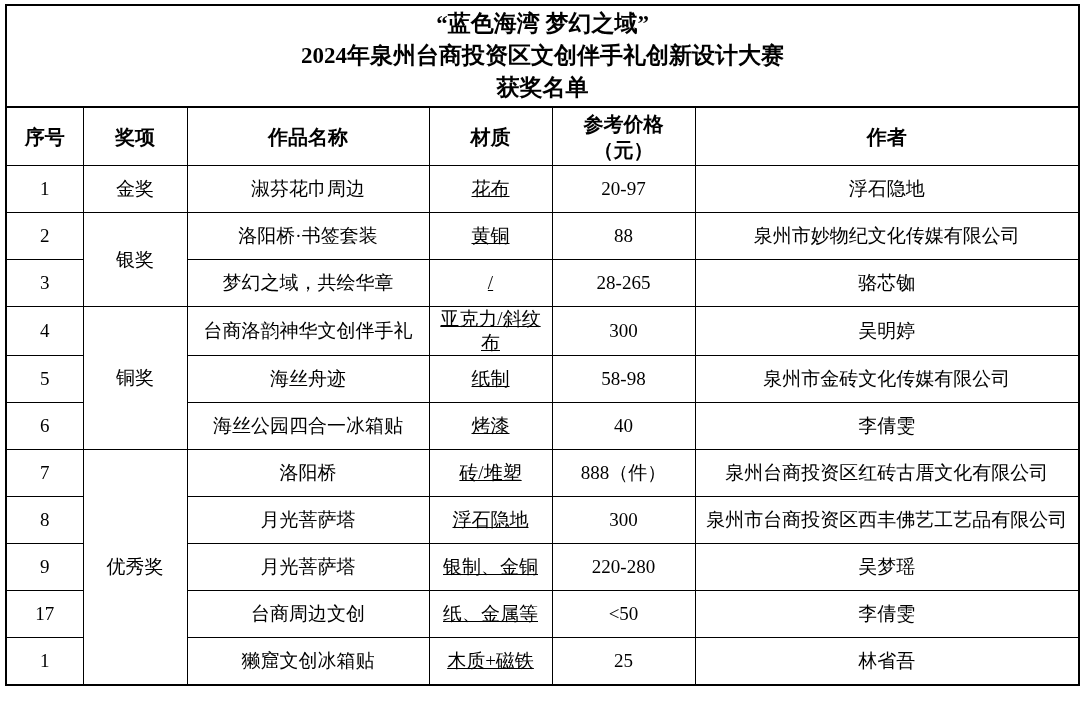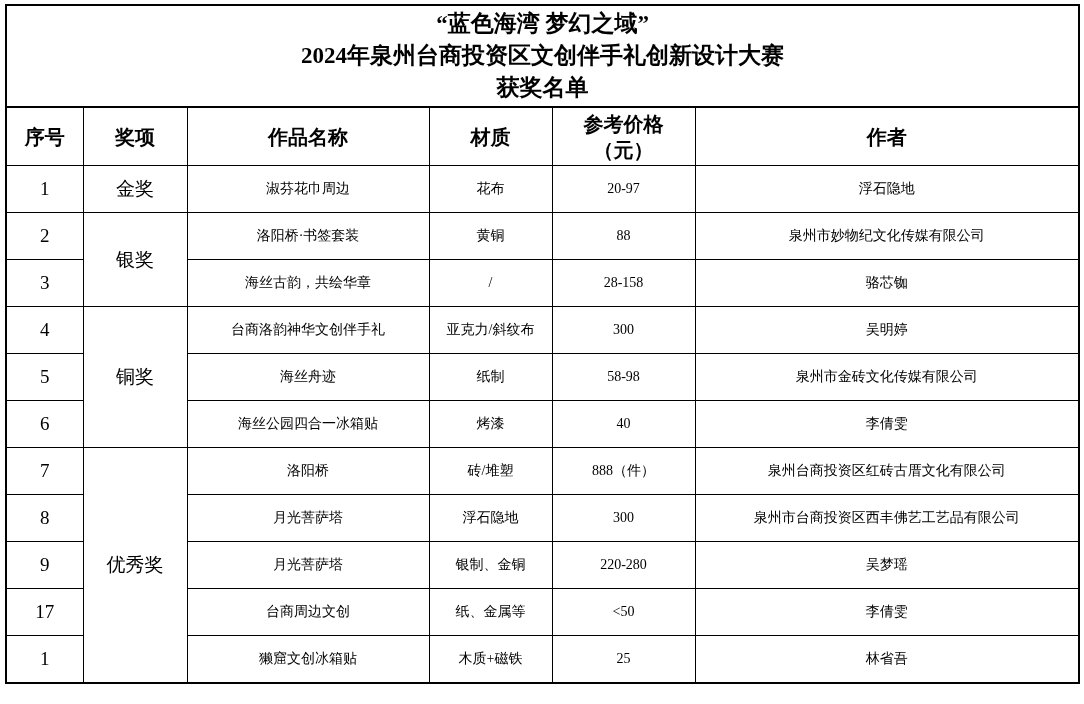--- a/index.html
+++ b/index.html
@@ -45,26 +45,26 @@
   .title-cell div { white-space: nowrap; }
   .header-row th {
     height: 57px;
     font-weight: bold;
     font-size: 20px;
     line-height: 26px;
     white-space: pre-line;
   }
   tbody tr { height: 47px; }
   tbody td {
-    font-size: 14px;
+    font-size: 19px;
     line-height: 24px;
   }
   td.num { font-size: 19px; }
   td.award { font-size: 19px; text-align: center; }
-  td.material { line-height: 24px; }
+  td.material { line-height: 24px; text-decoration: underline; }
 </style>
 </head>
 <body>
 
 <div class="page">
   <table class="award-table">
     <colgroup>
       <col style="width:77px">
       <col style="width:104px">
       <col style="width:242px">
@@ -102,23 +102,23 @@
       <tr>
         <td class="num">2</td>
         <td class="award" rowspan="2">银奖</td>
         <td class="work">洛阳桥·书签套装</td>
         <td class="material">黄铜</td>
         <td class="price">88</td>
         <td class="author">泉州市妙物纪文化传媒有限公司</td>
       </tr>
       <tr>
         <td class="num">3</td>
-        <td class="work">海丝古韵，共绘华章</td>
+        <td class="work">梦幻之域，共绘华章</td>
         <td class="material">/</td>
-        <td class="price">28-158</td>
+        <td class="price">28-265</td>
         <td class="author">骆芯铷</td>
       </tr>
       <tr>
         <td class="num">4</td>
         <td class="award" rowspan="3">铜奖</td>
         <td class="work">台商洛韵神华文创伴手礼</td>
         <td class="material">亚克力/斜纹布</td>
         <td class="price">300</td>
         <td class="author">吴明婷</td>
       </tr>

